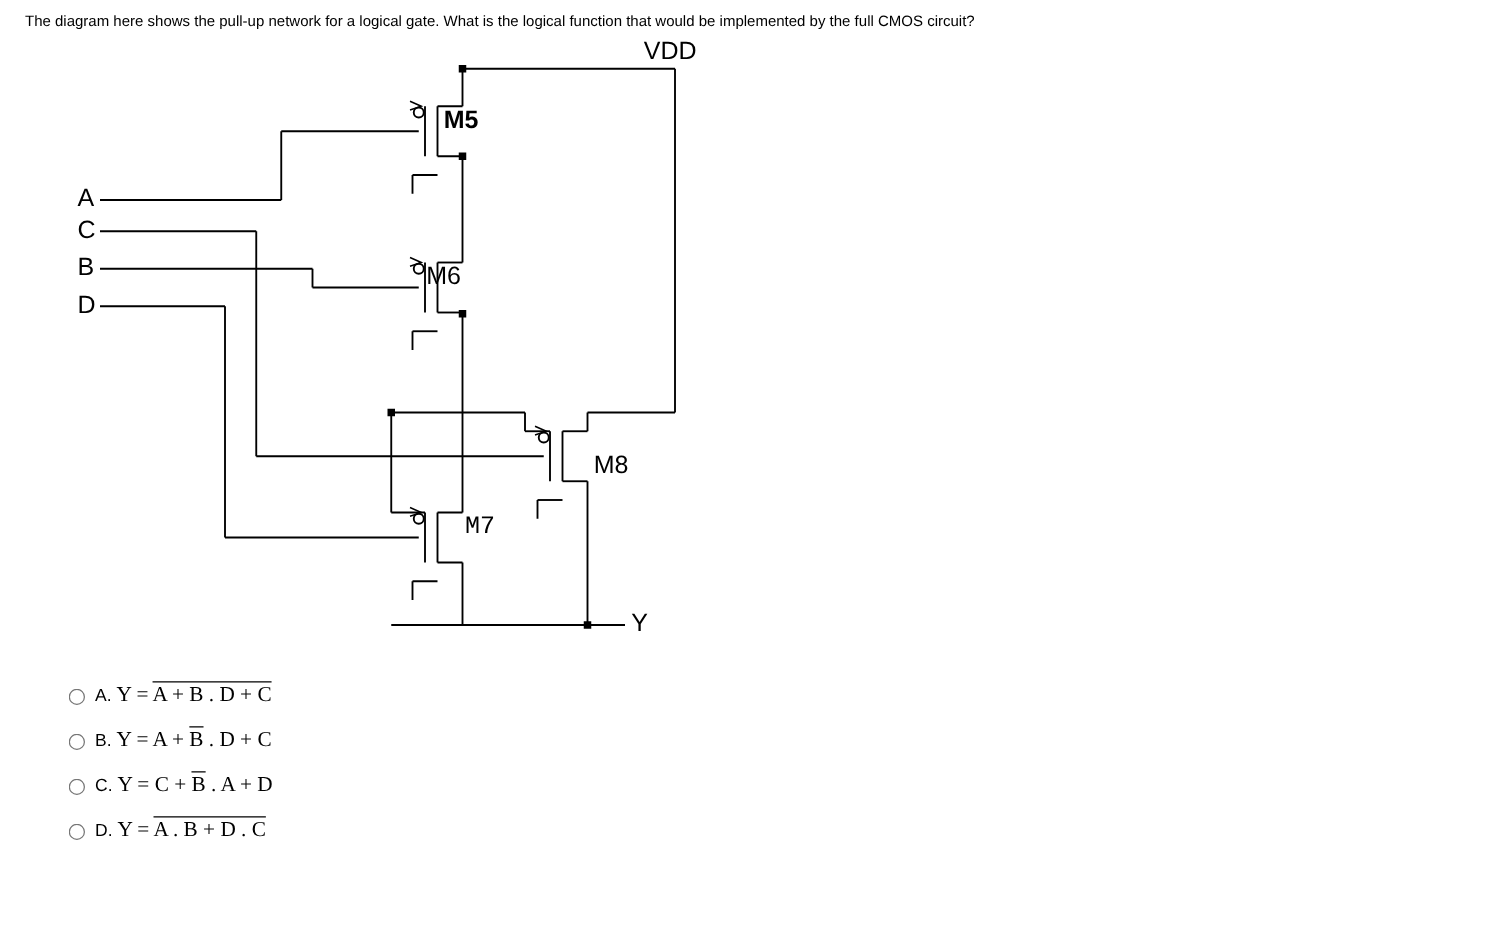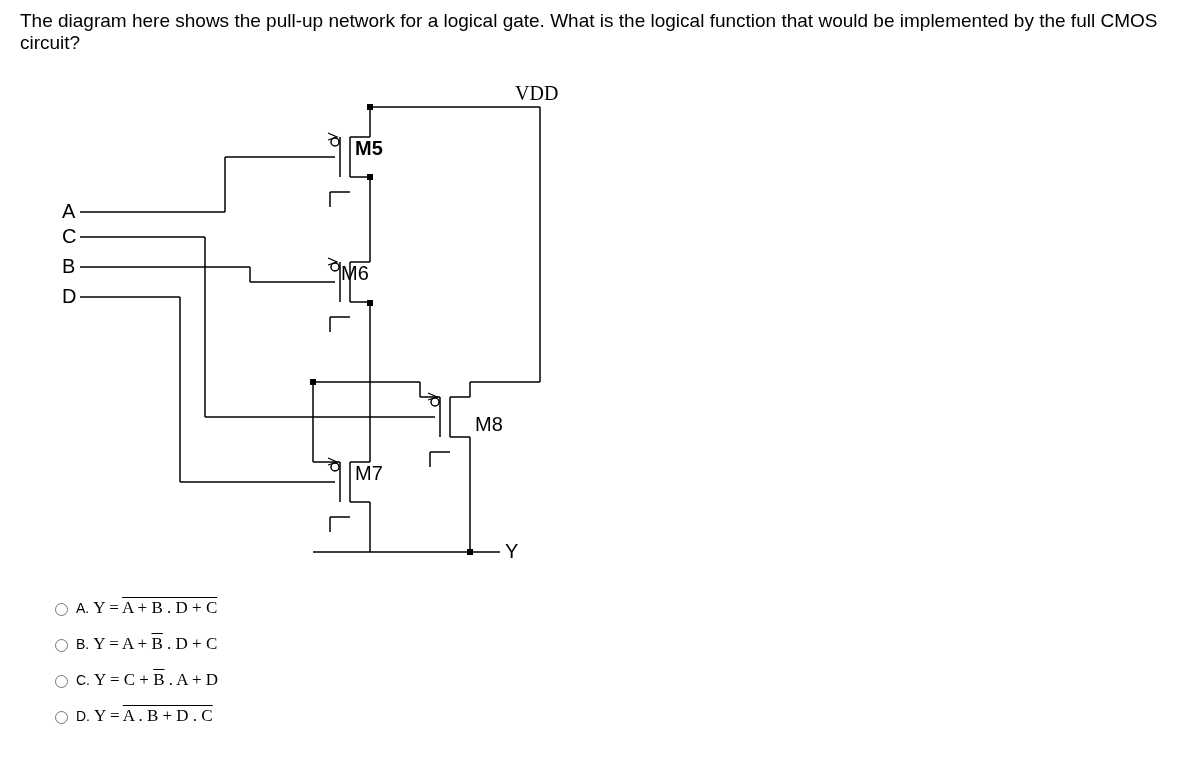--- a/index.html
+++ b/index.html
@@ -6,22 +6,22 @@
     margin: 0;
     padding: 10px 20px;
     font-family: Arial, sans-serif;
     font-size: 16px;
     color: #000;
     background: #fff;
     width: 1200px;
     box-sizing: border-box;
   }
   .question {
-    font-size: 19px;
-    margin-bottom: 28px;
+    font-size: 12px;
+    margin-bottom: 6px;
   }
   .diagram-wrap {
     position: relative;
     width: 600px;
     height: 500px;
     margin-left: 30px;
   }
   .diagram-wrap svg {
     position: absolute;
     top: 0; left: 0;
@@ -147,28 +147,28 @@
       <line x1="30" y1="185" x2="200" y2="185"></line>
       <line x1="200" y1="185" x2="200" y2="200"></line>
       <line x1="200" y1="200" x2="285" y2="200"></line>
 
       <line x1="30" y1="215" x2="130" y2="215"></line>
       <line x1="130" y1="215" x2="130" y2="400"></line>
       <line x1="130" y1="400" x2="285" y2="400"></line>
     </g>
   </svg>
 
-  <div class="dlabel" style="left:465px; top:0px;font-family:Liberation Serif, serif;">VDD</div>
+  <div class="dlabel" style="left:465px; top:0px;">VDD</div>
   <div class="dlabel" style="left:12px; top:118px;">A</div>
   <div class="dlabel" style="left:12px; top:143px;">C</div>
   <div class="dlabel" style="left:12px; top:173px;">B</div>
   <div class="dlabel" style="left:12px; top:203px;">D</div>
   <div class="dlabel" style="left:305px; top:55px;font-weight:bold;">M5</div>
   <div class="dlabel" style="left:291px; top:180px;">M6</div>
-  <div class="dlabel" style="left:305px; top:380px;">M7</div>
+  <div class="dlabel" style="left:322px; top:380px;font-family:Liberation Mono, monospace;">M7</div>
   <div class="dlabel" style="left:425px; top:331px;">M8</div>
   <div class="dlabel" style="left:455px; top:458px;">Y</div>
 </div>
 
 <div class="options">
 
   <label class="opt">
     <input type="radio" name="ans" style="">
     <span class="lett">A.</span>
     <span>

